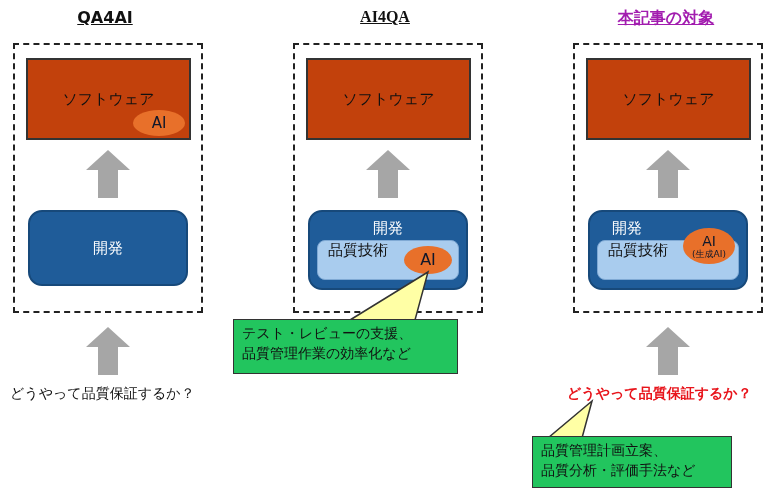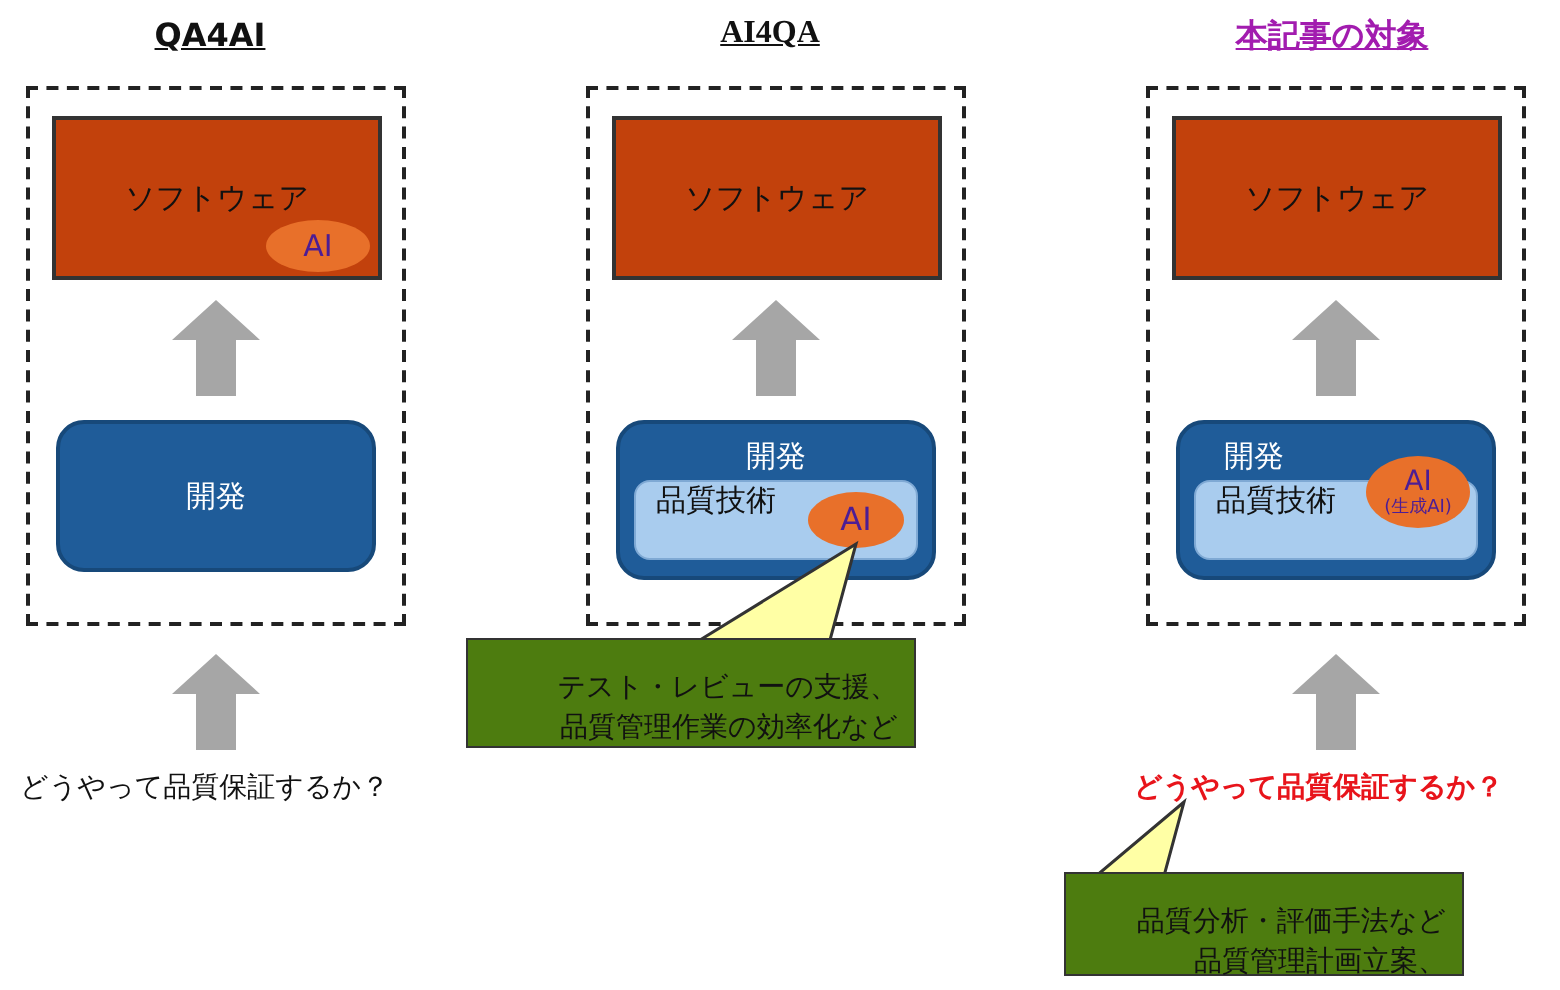--- a/index.html
+++ b/index.html
@@ -4,22 +4,22 @@
 <style>
   html, body { margin:0; padding:0; background:#ffffff; }
   body { width:780px; height:495px; position:relative; overflow:hidden;
          font-family:"DejaVu Sans", "Liberation Sans", sans-serif; color:#111; }
   .abs { position:absolute; }
   .title { font-weight:bold; font-size:16px; text-decoration:underline; text-align:center; width:200px; }
   .dash { border:2px dashed #222; box-sizing:border-box; }
   .sw { border:2px solid #333; background:#c2410c; box-sizing:border-box; display:flex; align-items:center; justify-content:center; font-size:15px; }
   .dev { background:#1f5c99; border:2px solid #17497a; border-radius:14px; box-sizing:border-box; color:#fff; font-size:15px; }
   .qt { background:#a9ccee; border:1px solid #7fa9d4; border-radius:8px; box-sizing:border-box; color:#111; font-size:15px; display:flex; align-items:flex-start; padding-left:10px; }
-  .ai { background:#e8702a; border-radius:50%; color:#4c1d95; display:flex; flex-direction:column; align-items:center; justify-content:center; line-height:1; }
-  .callout { background:#4d7c0f; border:1.5px solid #333; box-sizing:border-box; font-size:14px; line-height:20px; padding:14px 8px;text-align:right; }
+  .ai { background:#e8702a; border-radius:50%; color:#0f172a; display:flex; flex-direction:column; align-items:center; justify-content:center; line-height:1; }
+  .callout { background:#22c55e; border:1.5px solid #333; box-sizing:border-box; font-size:14px; line-height:20px; padding:3px 8px; }
   .question { font-size:14px; }
   .red { color:#e8141b; font-weight:bold; }
 </style>
 </head>
 <body>
 
 <div class="abs title" style="left:5px;top:8px;">QA4AI</div>
 <div class="abs dash" style="left:13px;top:43px;width:190px;height:270px;"></div>
 <div class="abs sw" style="left:26px;top:58px;width:165px;height:82px;">
   <span>ソフトウェア</span>
@@ -82,15 +82,15 @@
   <span style="font-size:9px;margin-top:2px;">(生成AI)</span>
 </div>
 <svg class="abs" style="left:646px;top:327px;" width="44" height="48">
   <polygon points="22,0 44,20 32,20 32,48 12,48 12,20 0,20" fill="#a6a6a6"></polygon>
 </svg>
 <div class="abs question red" style="left:567px;top:385px;">どうやって品質保証するか？</div>
 <svg class="abs" style="left:520px;top:398px;" width="120" height="50">
   <polygon points="72,3 28,40 62,40" fill="#ffffa5" stroke="#333" stroke-width="1.5"></polygon>
 </svg>
 <div class="abs callout" style="left:532px;top:436px;width:200px;height:52px;">
+  <div>品質管理計画立案、</div>
   <div>品質分析・評価手法など</div>
-  <div>品質管理計画立案、</div>
 </div>
 
 </body></html>

